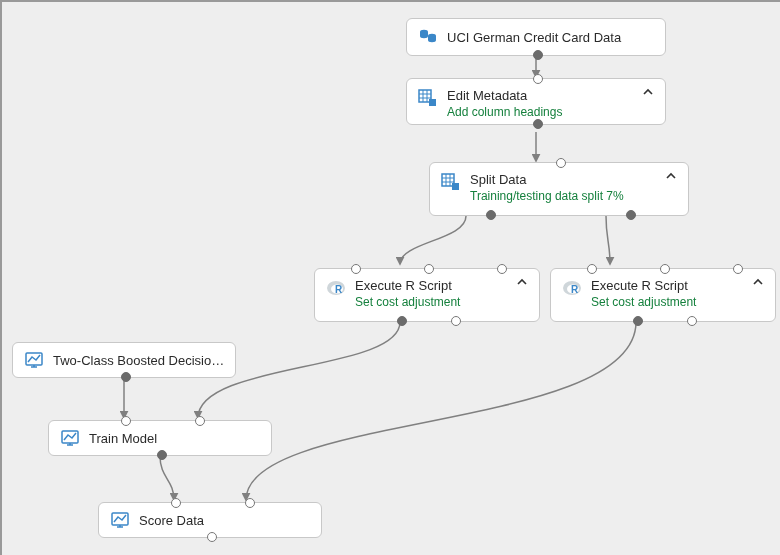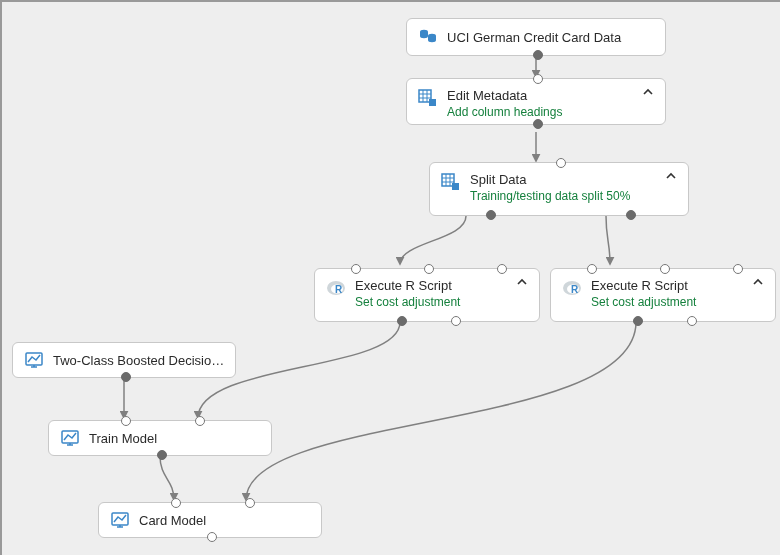--- a/index.html
+++ b/index.html
@@ -175,21 +175,21 @@
         <rect x="1" y="2" width="12" height="12" fill="none" stroke="#3b87c8" stroke-width="1.5"></rect>
         <line x1="1" y1="6" x2="13" y2="6" stroke="#3b87c8"></line>
         <line x1="1" y1="10" x2="13" y2="10" stroke="#3b87c8"></line>
         <line x1="5" y1="2" x2="5" y2="14" stroke="#3b87c8"></line>
         <line x1="9" y1="2" x2="9" y2="14" stroke="#3b87c8"></line>
         <rect x="11" y="11" width="7" height="7" fill="#3b87c8"></rect>
       </svg>
     </span>
     <div class="texts">
       <div class="title">Split Data</div>
-      <div class="sub">Training/testing data split 50%</div>
+      <div class="sub">Training/testing data split 7%</div>
     </div>
     <span class="chev">
       <svg width="10" height="10" viewBox="0 0 10 10">
           <path d="M1,7 L5,3 L9,7" stroke="#333" stroke-width="1.6" fill="none"></path>
         </svg>
     </span>
     <span class="port" style="left:126px; top:-5px;"></span>
     <span class="port filled" style="left:56px; bottom:-5px;"></span>
     <span class="port filled" style="left:196px; bottom:-5px;"></span>
   </div>
@@ -277,20 +277,20 @@
   <div id="n8" class="node">
     <span class="icon">
       <svg width="20" height="20" viewBox="0 0 20 20">
         <rect x="2" y="3" width="16" height="12" rx="1" fill="none" stroke="#3b87c8" stroke-width="1.5"></rect>
         <line x1="7" y1="17" x2="13" y2="17" stroke="#3b87c8" stroke-width="1.5"></line>
         <line x1="10" y1="15" x2="10" y2="17" stroke="#3b87c8" stroke-width="1.5"></line>
         <polyline points="4,12 8,7 12,10 16,5" fill="none" stroke="#3b87c8" stroke-width="1.5"></polyline>
       </svg>
     </span>
     <div class="texts">
-      <div class="title">Card Model</div>
+      <div class="title">Score Data</div>
     </div>
     <span class="port" style="left:72px; top:-5px;"></span>
     <span class="port" style="left:146px; top:-5px;"></span>
     <span class="port" style="left:108px; bottom:-5px;"></span>
   </div>
 
 </div>
 
 </body></html>

